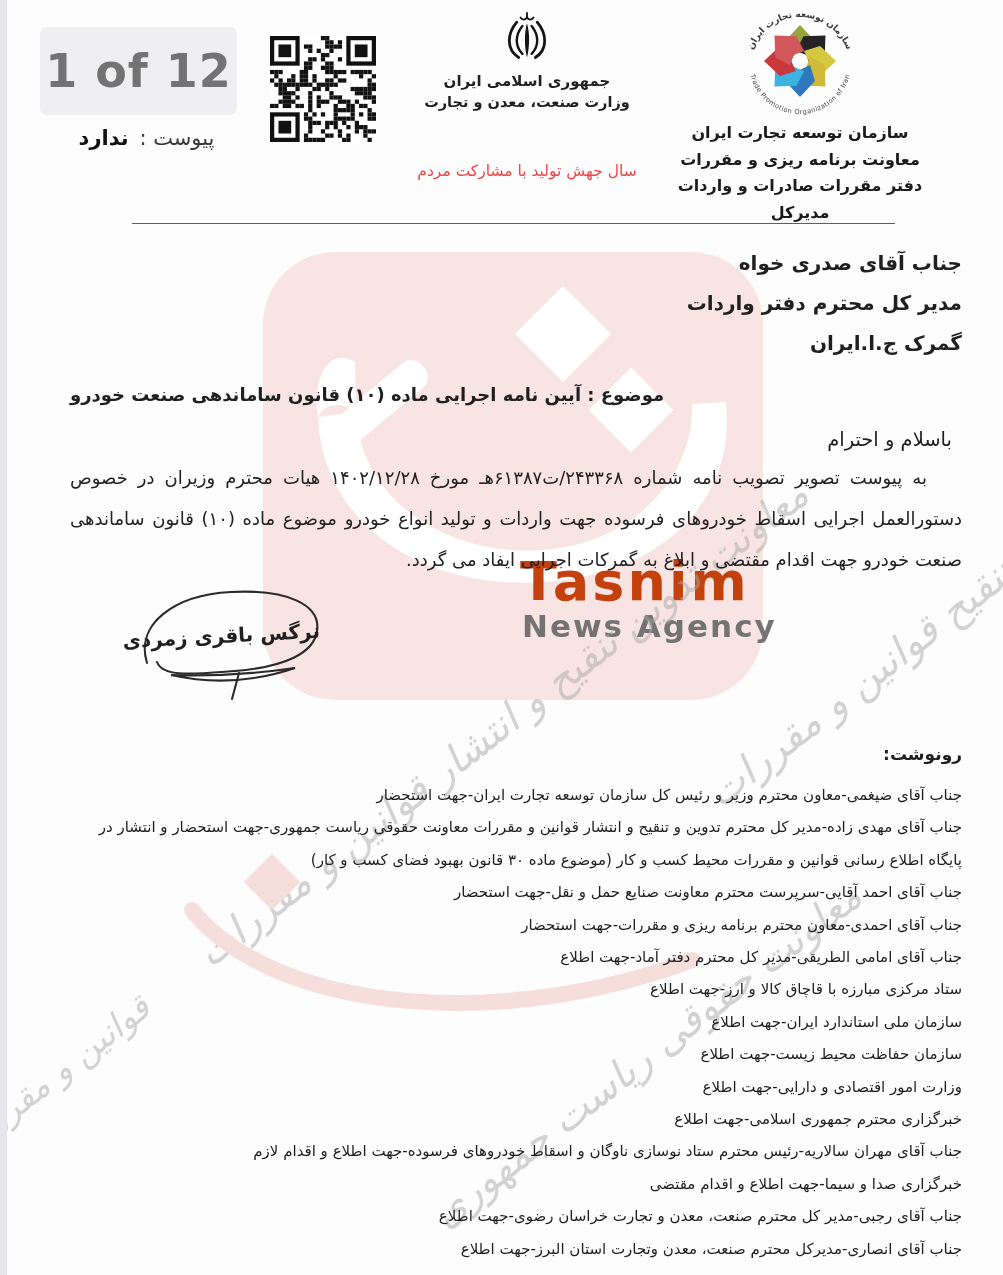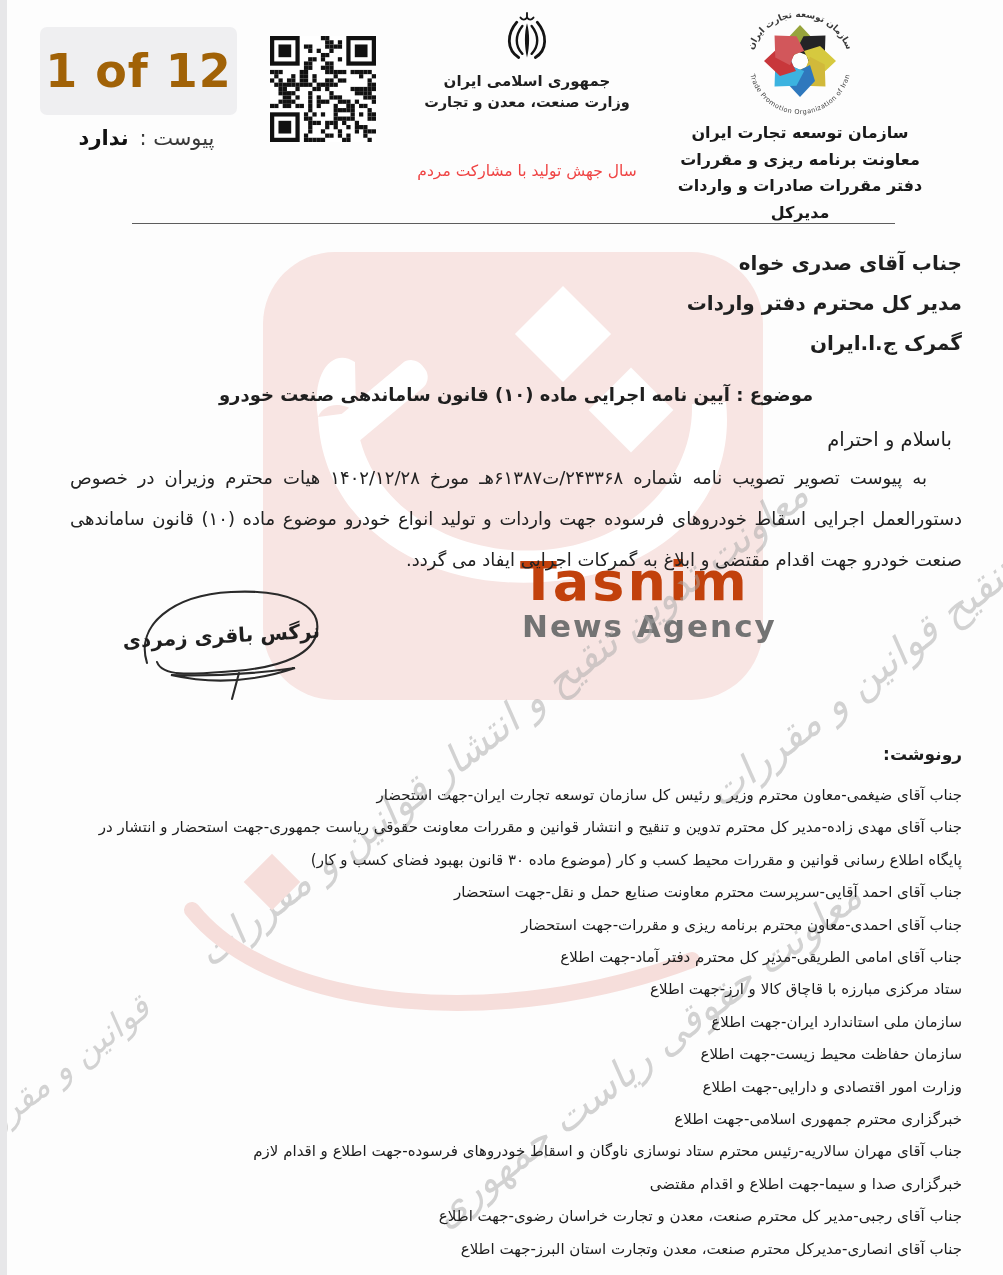--- a/index.html
+++ b/index.html
@@ -17,42 +17,42 @@
     background:#f8e5e3;
   }
   .tasnim-blob svg{position:absolute;left:0;top:0;}
   .tasnim-brand{left:513px;top:550px;font-size:54px;font-weight:bold;color:#c2410c;letter-spacing:3px;}
   .tasnim-sub{left:515px;top:608px;font-size:31px;font-weight:bold;color:#737373;letter-spacing:2px;}
   .callig{color:#a8a8a8;opacity:.5;font-size:40px;white-space:nowrap;transform-origin:0 50%;transform:rotate(-38deg);font-style:italic;}
   .pink-arc{left:140px;top:840px;width:600px;height:220px;}
   
   .page-badge{
     position:absolute;left:33px;top:27px;width:197px;height:88px;border-radius:7px;
-    background:#efeff1;color:#a16207;font-size:46px;font-weight:600;
+    background:#efeff1;color:#737373;font-size:46px;font-weight:600;
     display:flex;align-items:center;justify-content:center;z-index:3;letter-spacing:1px;
   }
   .attachment{position:absolute;left:52px;top:126px;width:175px;direction:rtl;text-align:center;font-size:21px;z-index:2;color:#3a3a3a;}
   .attachment b{color:#111;margin-right:4px;}
   .qr{position:absolute;left:263px;top:36px;width:106px;height:106px;z-index:2;}
   
   .center-head{position:absolute;left:393px;top:12px;width:254px;text-align:center;z-index:2;}
   .center-head svg{display:block;margin:0 auto;}
   .gov1{font-size:15px;font-weight:bold;margin-top:8px;direction:rtl;}
   .gov2{font-size:14.5px;font-weight:bold;margin-top:4px;direction:rtl;}
   .slogan{position:absolute;left:393px;top:162px;width:254px;text-align:center;font-size:15.5px;color:#ef4444;direction:rtl;z-index:2;}
   
   .tpo{position:absolute;left:648px;top:2px;width:290px;text-align:center;z-index:2;}
   .tpo svg{display:block;margin:0 auto;}
   .org-line{font-size:16px;font-weight:bold;line-height:26.5px;direction:rtl;color:#1b1b1b;}
   .divider{position:absolute;left:125px;top:223px;width:763px;border-top:1.6px solid #5d5d5d;z-index:2;}
   
   .letter{position:absolute;left:63px;top:0;width:892px;height:1275px;z-index:2;direction:rtl;}
   .recipients{position:absolute;top:243px;right:0;left:0;text-align:right;}
   .recip-line{font-size:20px;font-weight:bold;line-height:40px;white-space:nowrap;}
-  .subject{position:absolute;top:384px;right:0;left:0;text-align:center;font-size:18px;font-weight:bold;white-space:nowrap;}
+  .subject{position:absolute;top:384px;right:0;left:0;text-align:left;font-size:18px;font-weight:bold;white-space:nowrap;}
   .salutation{position:absolute;top:428px;right:10px;text-align:right;font-size:19.5px;font-weight:normal;white-space:nowrap;}
   .body-par{position:absolute;top:457px;right:0;left:0;font-size:18px;line-height:41px;text-align:justify;text-indent:35px;color:#222;}
   .cc-title{position:absolute;top:744px;right:0;font-size:17px;font-weight:bold;}
   .cc-list{position:absolute;top:779px;right:0;left:0;text-align:right;font-size:15px;line-height:32.4px;color:#1d1d1d;}
   
   .signature{position:absolute;left:126px;top:583px;width:205px;height:120px;z-index:2;}
   .signature svg{position:absolute;left:0;top:0;}
   .sig-name{position:absolute;left:22px;top:40px;width:165px;text-align:center;font-size:20px;font-weight:bold;direction:rtl;transform:rotate(-3deg);white-space:nowrap;}
 </style>
 </head>

